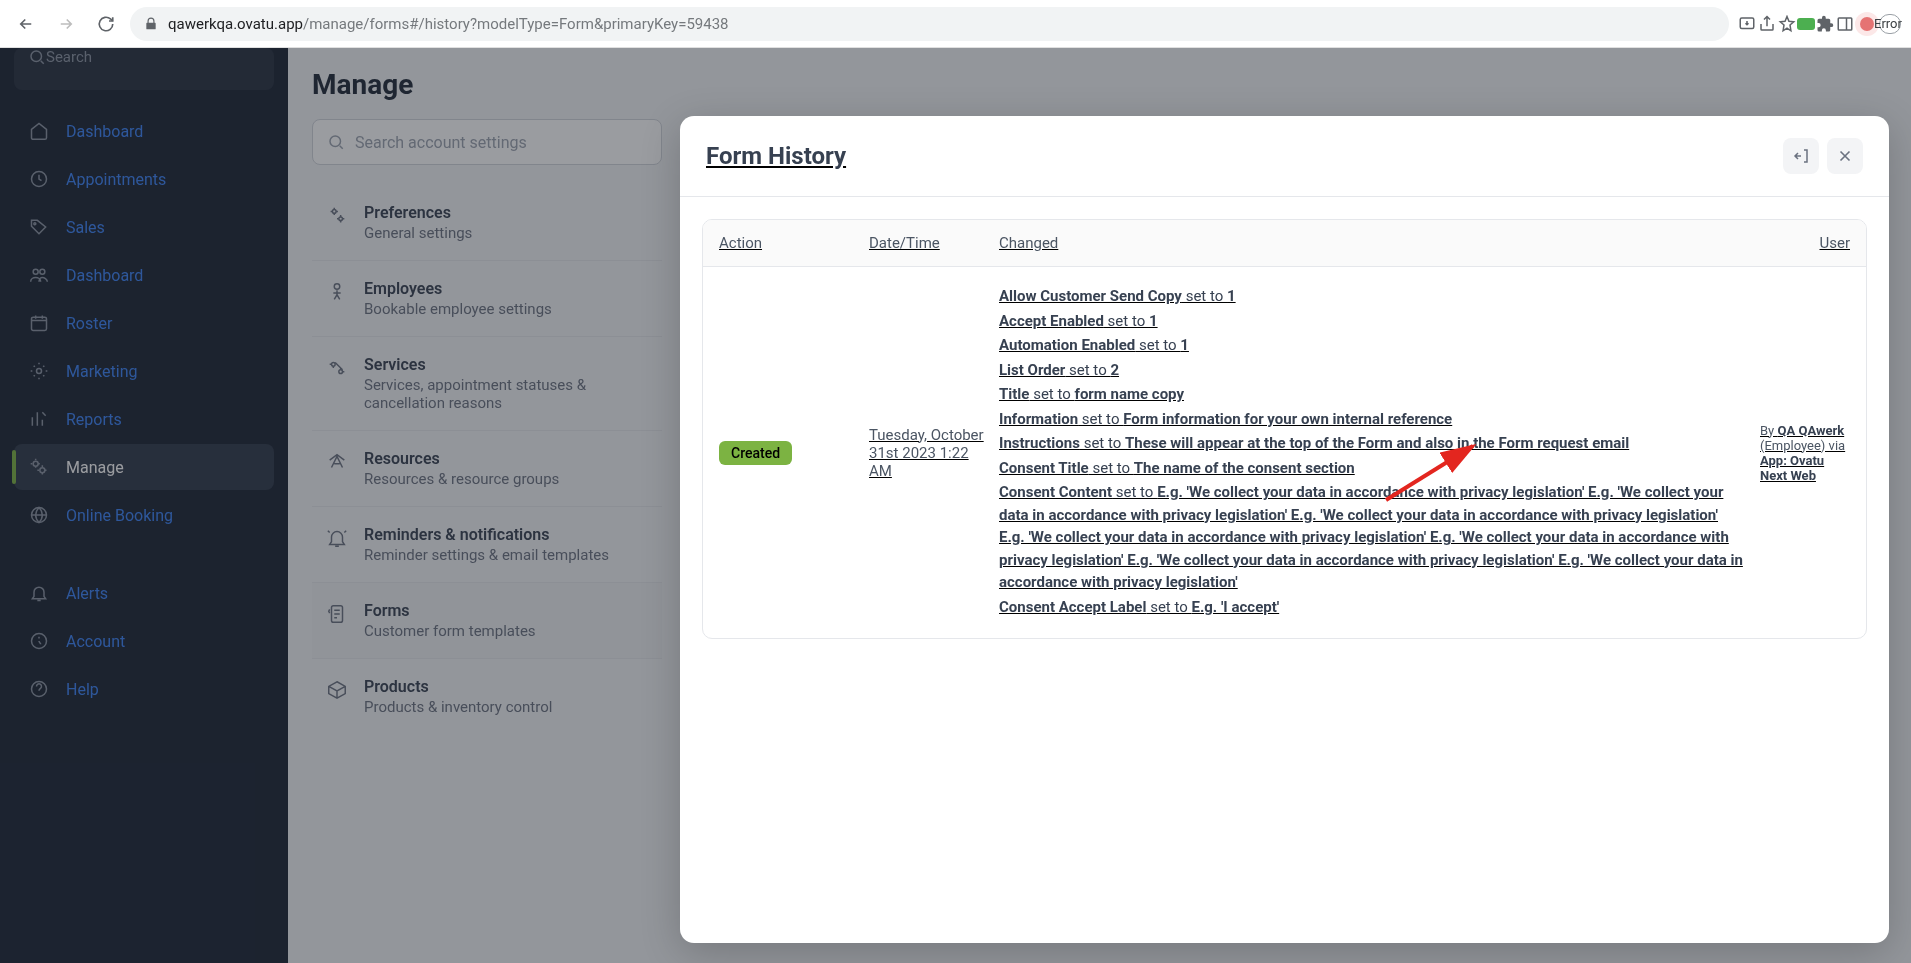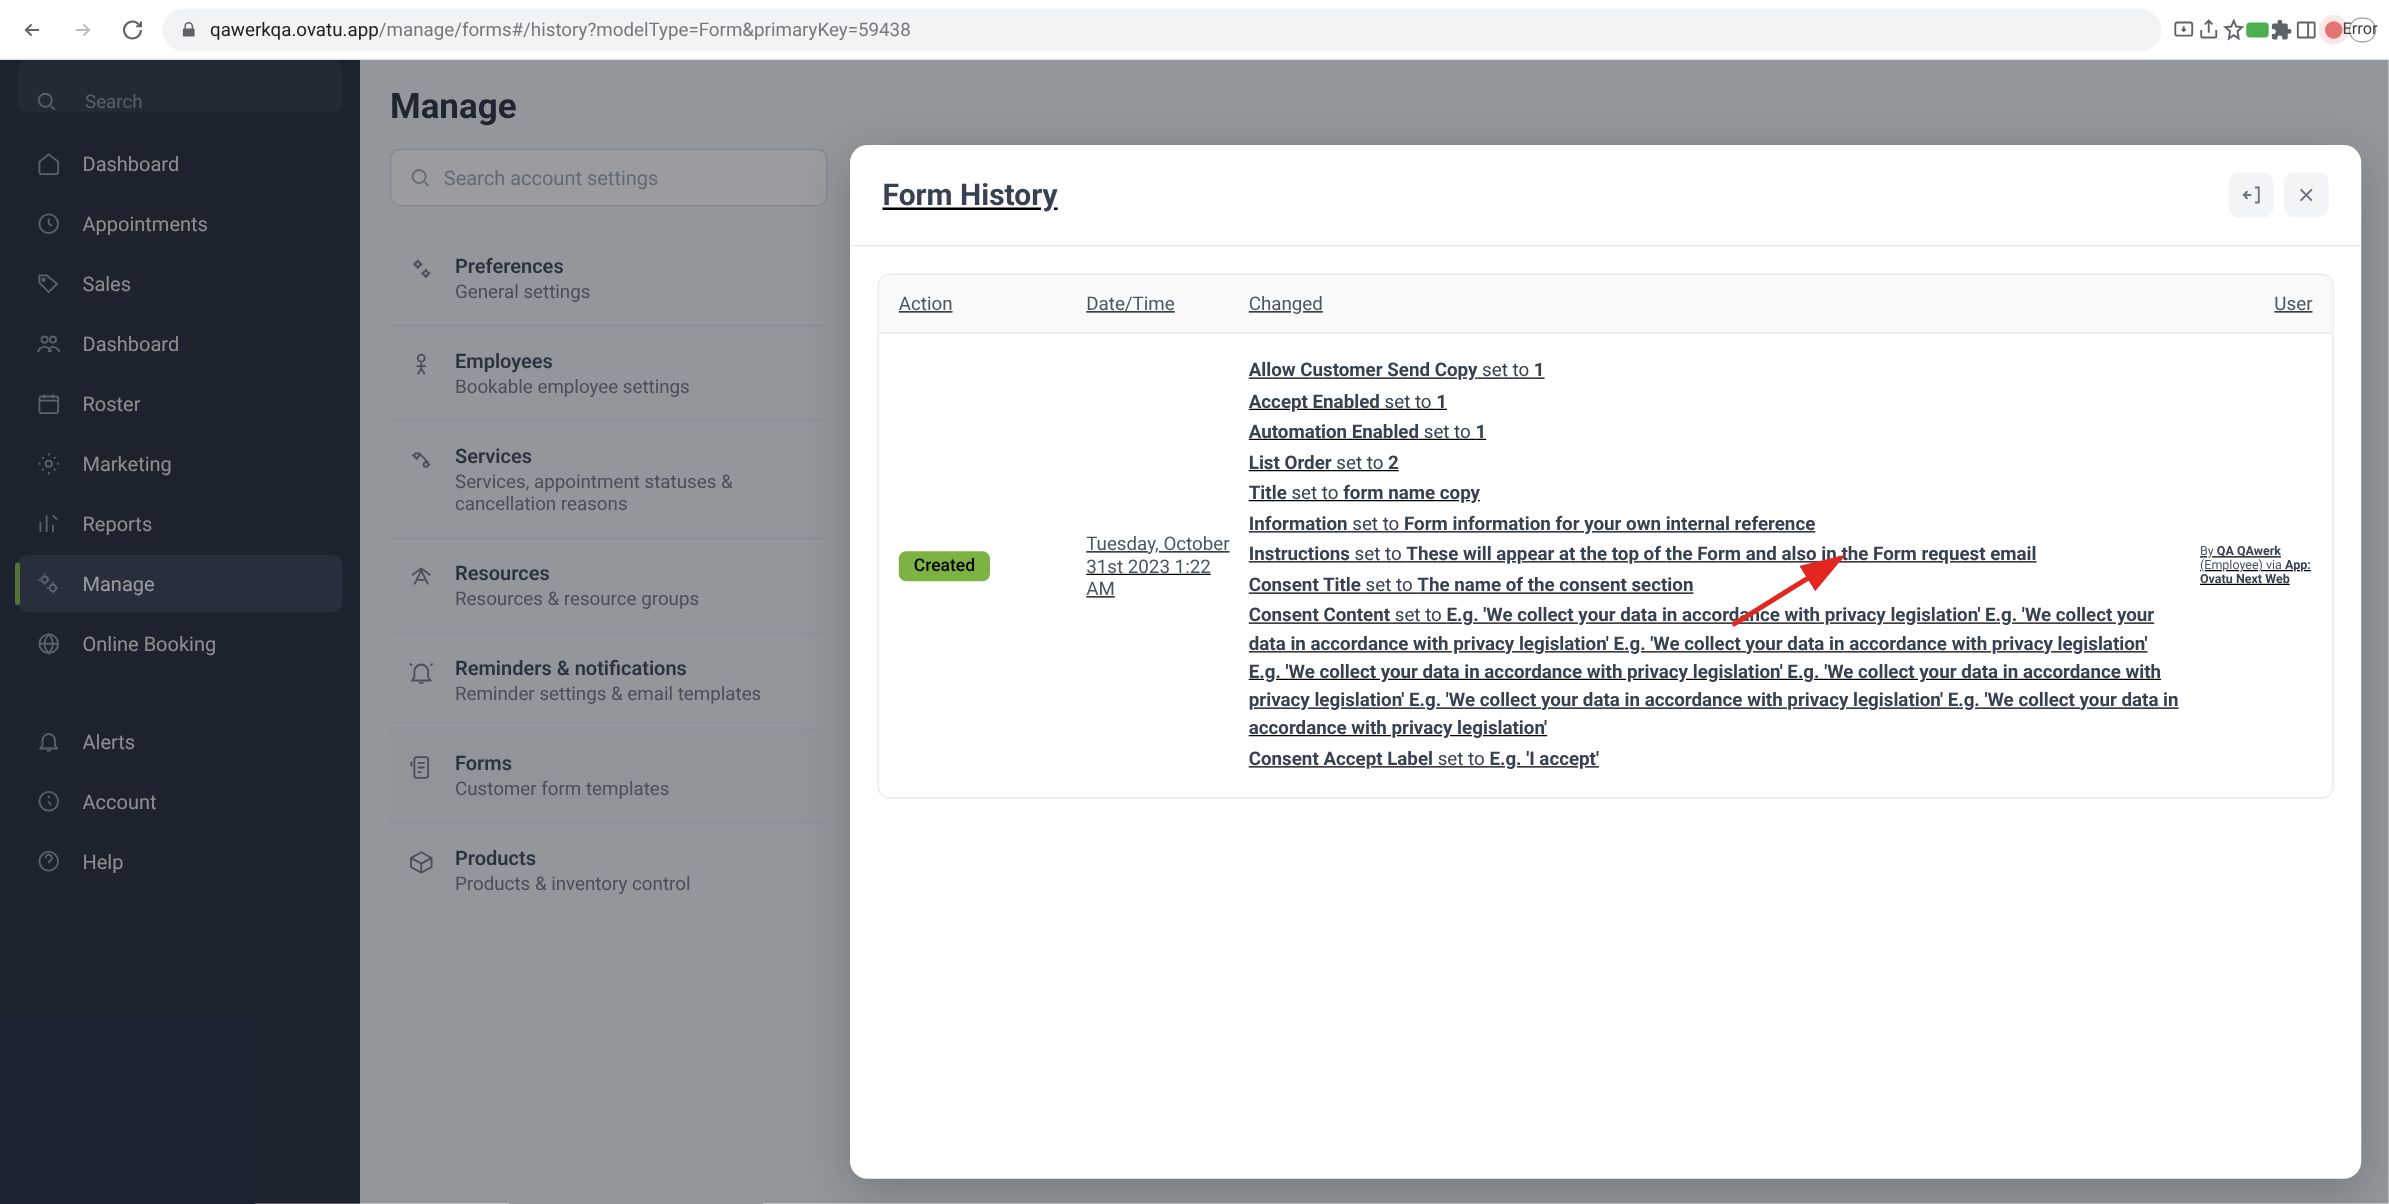--- a/index.html
+++ b/index.html
@@ -19,24 +19,24 @@
 .green-dot { width: 18px; height: 12px; background: #4caf50; border-radius: 3px; }
 .avatar-circle { width: 24px; height: 24px; border-radius: 50%; background: #fce8e8; display: flex; align-items: center; justify-content: center; }
 .avatar-circle-inner { width: 14px; height: 14px; border-radius: 50%; background: #e57373; }
 .error-btn { border: 1px solid #9aa0a6; border-radius: 16px; padding: 4px 10px; display: flex; align-items: center; gap: 4px; font-size: 13px; color: #3c4043; }
 
 
 .app { display: flex; height: calc(100vh - 48px); position: relative; }
 
 
 .sidebar { width: 288px; background: #1a2332; color: #b8c0cc; display: flex; flex-direction: column; padding: 0 14px; }
-.search-box { margin: 0 0 18px 0; height: 42px; background: #27303f; border-radius: 8px; display: flex; align-items: flex-end; padding: 0 14px; gap: 22px; color: #8a93a1; }
+.search-box { margin: 0 0 18px 0; height: 42px; background: #27303f; border-radius: 8px; display: flex; align-items: flex-start; padding: 0 14px; gap: 0; color: #8a93a1; }
 .search-box span { font-size: 15px; }
 .nav-list { display: flex; flex-direction: column; gap: 2px; }
-.nav-item { display: flex; align-items: center; gap: 16px; padding: 12px 14px; border-radius: 8px; cursor: pointer; font-size: 16px; color: #e5e5e5; }
+.nav-item { display: flex; align-items: center; gap: 16px; padding: 12px 14px; border-radius: 8px; cursor: pointer; font-size: 16px; color: #3b82f6; }
 .nav-item .icon { width: 22px; height: 22px; display: flex; align-items: center; justify-content: center; color: #8a93a1; }
 .nav-item.active { background: #2f3949; color: #fff; position: relative; }
 .nav-item.active::before { content: ''; position: absolute; left: -2px; top: 6px; bottom: 6px; width: 4px; background: #7cb342; border-radius: 2px; }
 .nav-spacer { height: 28px; }
 
 
 .main { flex: 1; background: #f3f4f6; padding: 20px 24px; overflow: auto; }
 .main h1 { font-size: 28px; font-weight: 700; color: #1f2937; margin-bottom: 18px; }
 .settings-search { width: 350px; height: 46px; border: 1px solid #d1d5db; border-radius: 8px; display: flex; align-items: center; padding: 0 14px; gap: 10px; background: #fff; margin-bottom: 20px; }
 .settings-search input { border: none; outline: none; flex: 1; font-size: 16px; color: #374151; background: transparent; }
@@ -60,21 +60,21 @@
 .modal-btn { width: 36px; height: 36px; border-radius: 8px; background: #f3f4f6; display: flex; align-items: center; justify-content: center; color: #6b7280; cursor: pointer; }
 .modal-body { flex: 1; padding: 22px; overflow: auto; }
 .history-table { border: 1px solid #e5e7eb; border-radius: 10px; overflow: hidden; }
 .history-head { display: grid; grid-template-columns: 150px 130px 1fr 90px; padding: 14px 16px; font-size: 15px; color: #4b5563; border-bottom: 1px solid #e5e7eb; background: #fafafa; }
 .history-row { display: grid; grid-template-columns: 150px 130px 1fr 90px; padding: 18px 16px; font-size: 15px; color: #374151; align-items: flex-start; }
 .badge { display: inline-block; background: #7cb342; color: #000000; padding: 4px 12px; border-radius: 6px; font-size: 14px; font-weight: 500; width: fit-content; }
 .datetime { color: #4b5563; font-size: 15px; word-break: break-word; padding-right: 10px; }
 .changes { font-size: 15px; line-height: 1.5; color: #374151; word-break: break-word; padding-right: 14px; }
 .changes .line { margin-bottom: 2px; }
 .changes b { font-weight: 700; }
-.user-cell { font-size: 10px; color: #4b5563; word-break: break-word; }
+.user-cell { font-size: 13px; color: #4b5563; word-break: break-word; }
 .user-cell b { font-weight: 700; color: #374151; }
 
 
 .red-arrow { position: absolute; z-index: 30; pointer-events: none; }
 
 svg { display: block; }
 </style>
 </head>
 <body>
 

